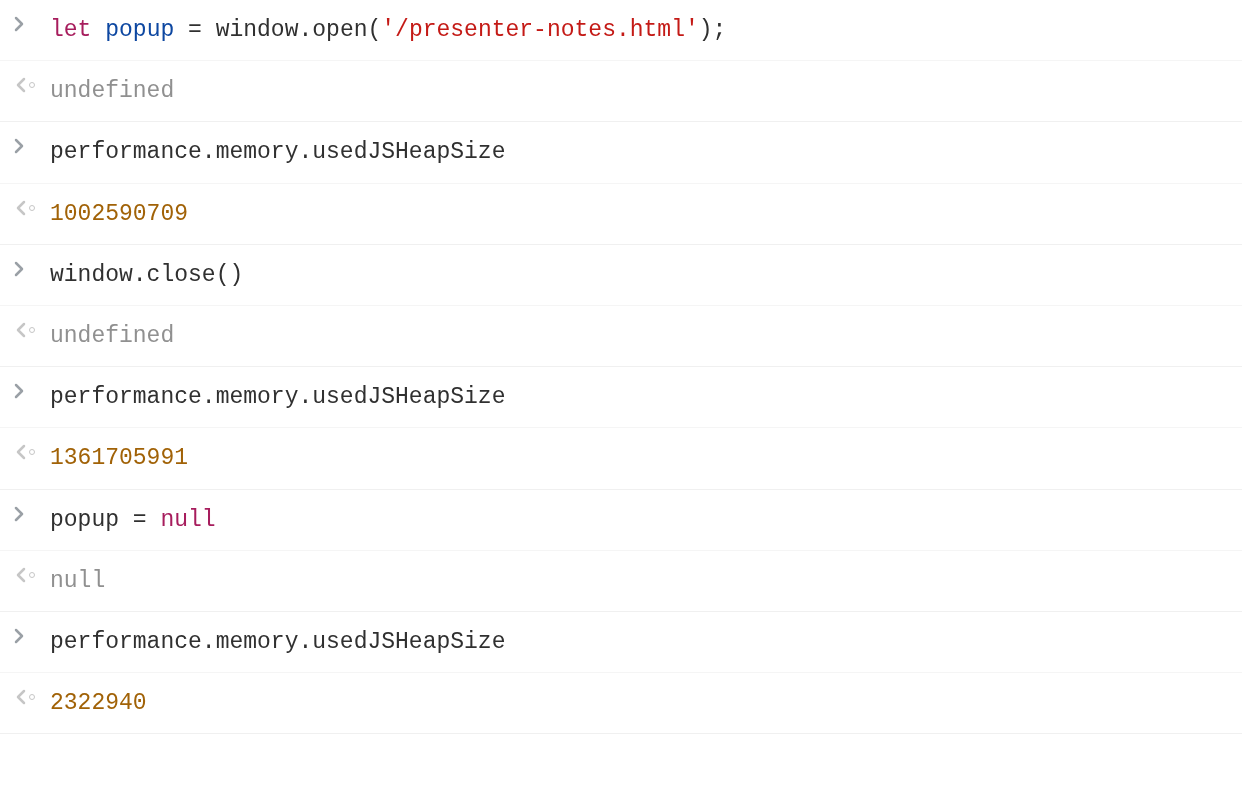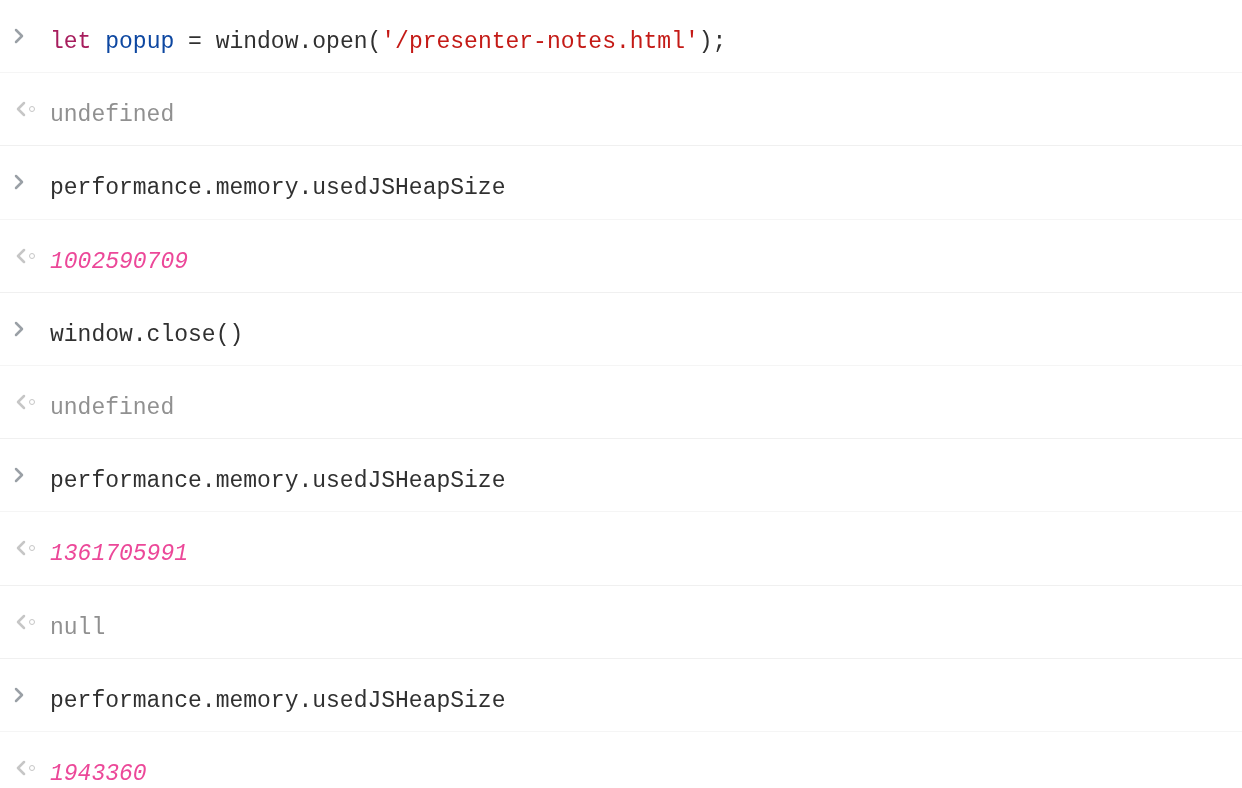--- a/index.html
+++ b/index.html
@@ -11,21 +11,21 @@
       font-family: Menlo, Consolas, "Courier New", monospace;
       font-size: 23px;
       line-height: 1.4;
       background: #ffffff;
       color: #303030;
       width: 1242px;
     }
     .console-row {
       display: flex;
       align-items: flex-start;
-      padding: 26px 10px 14px 14px;
+      padding: 14px 10px 14px 14px;
       border-bottom: 1px solid #f0f0f0;
     }
     .console-row.input + .console-row.output {
       border-top: none;
     }
     .console-row.input {
       border-bottom: 1px solid #f5f5f5;
     }
     .gutter {
       width: 36px;
@@ -37,21 +37,21 @@
     }
     .content {
       flex: 1;
       white-space: pre;
     }
     .tok-keyword { color: #a71d5d; }
     .tok-var { color: #0d47a1; }
     .tok-default { color: #303030; }
     .tok-string { color: #c41a16; }
     .tok-undef { color: #909090; text-align: center; }
-    .tok-number { color: #ec4899; font-style: italic; }
+    .tok-number { color: #a16207; }
     .tok-null { color: #a71d5d; }
     .tok-muted { color: #909090; }
 
     .icon-input {
       color: #9aa0a6;
     }
     .icon-output {
       color: #babcbe;
       display: flex;
       align-items: center;
@@ -156,20 +156,30 @@
           <span>
             <svg width="12" height="16" viewBox="0 0 12 16">
               <path d="M10 2 L4 8 L10 14" stroke="#c6c6c6" stroke-width="2.5" fill="none" stroke-linecap="round" stroke-linejoin="round"></path>
             </svg>
           </span>
           <span class="dot"></span>
         </span>
       </div>
       <div class="content"><span class="tok-number">1361705991</span></div>
     </div>
+    <div class="console-row input">
+      <div class="gutter">
+        <span class="icon-input">
+          <svg width="12" height="16" viewBox="0 0 12 16">
+            <path d="M2 2 L8 8 L2 14" stroke="#9aa0a6" stroke-width="2.5" fill="none" stroke-linecap="round" stroke-linejoin="round"></path>
+          </svg>
+        </span>
+      </div>
+      <div class="content"><span class="tok-default">popup = </span><span class="tok-null">null</span></div>
+    </div>
     <div class="console-row output">
       <div class="gutter">
         <span class="icon-output">
           <span>
             <svg width="12" height="16" viewBox="0 0 12 16">
               <path d="M10 2 L4 8 L10 14" stroke="#c6c6c6" stroke-width="2.5" fill="none" stroke-linecap="round" stroke-linejoin="round"></path>
             </svg>
           </span>
           <span class="dot"></span>
         </span>
@@ -190,15 +200,15 @@
       <div class="gutter">
         <span class="icon-output">
           <span>
             <svg width="12" height="16" viewBox="0 0 12 16">
               <path d="M10 2 L4 8 L10 14" stroke="#c6c6c6" stroke-width="2.5" fill="none" stroke-linecap="round" stroke-linejoin="round"></path>
             </svg>
           </span>
           <span class="dot"></span>
         </span>
       </div>
-      <div class="content"><span class="tok-number">1943360</span></div>
+      <div class="content"><span class="tok-number">2322940</span></div>
     </div>
   </div>
 
 </body></html>

